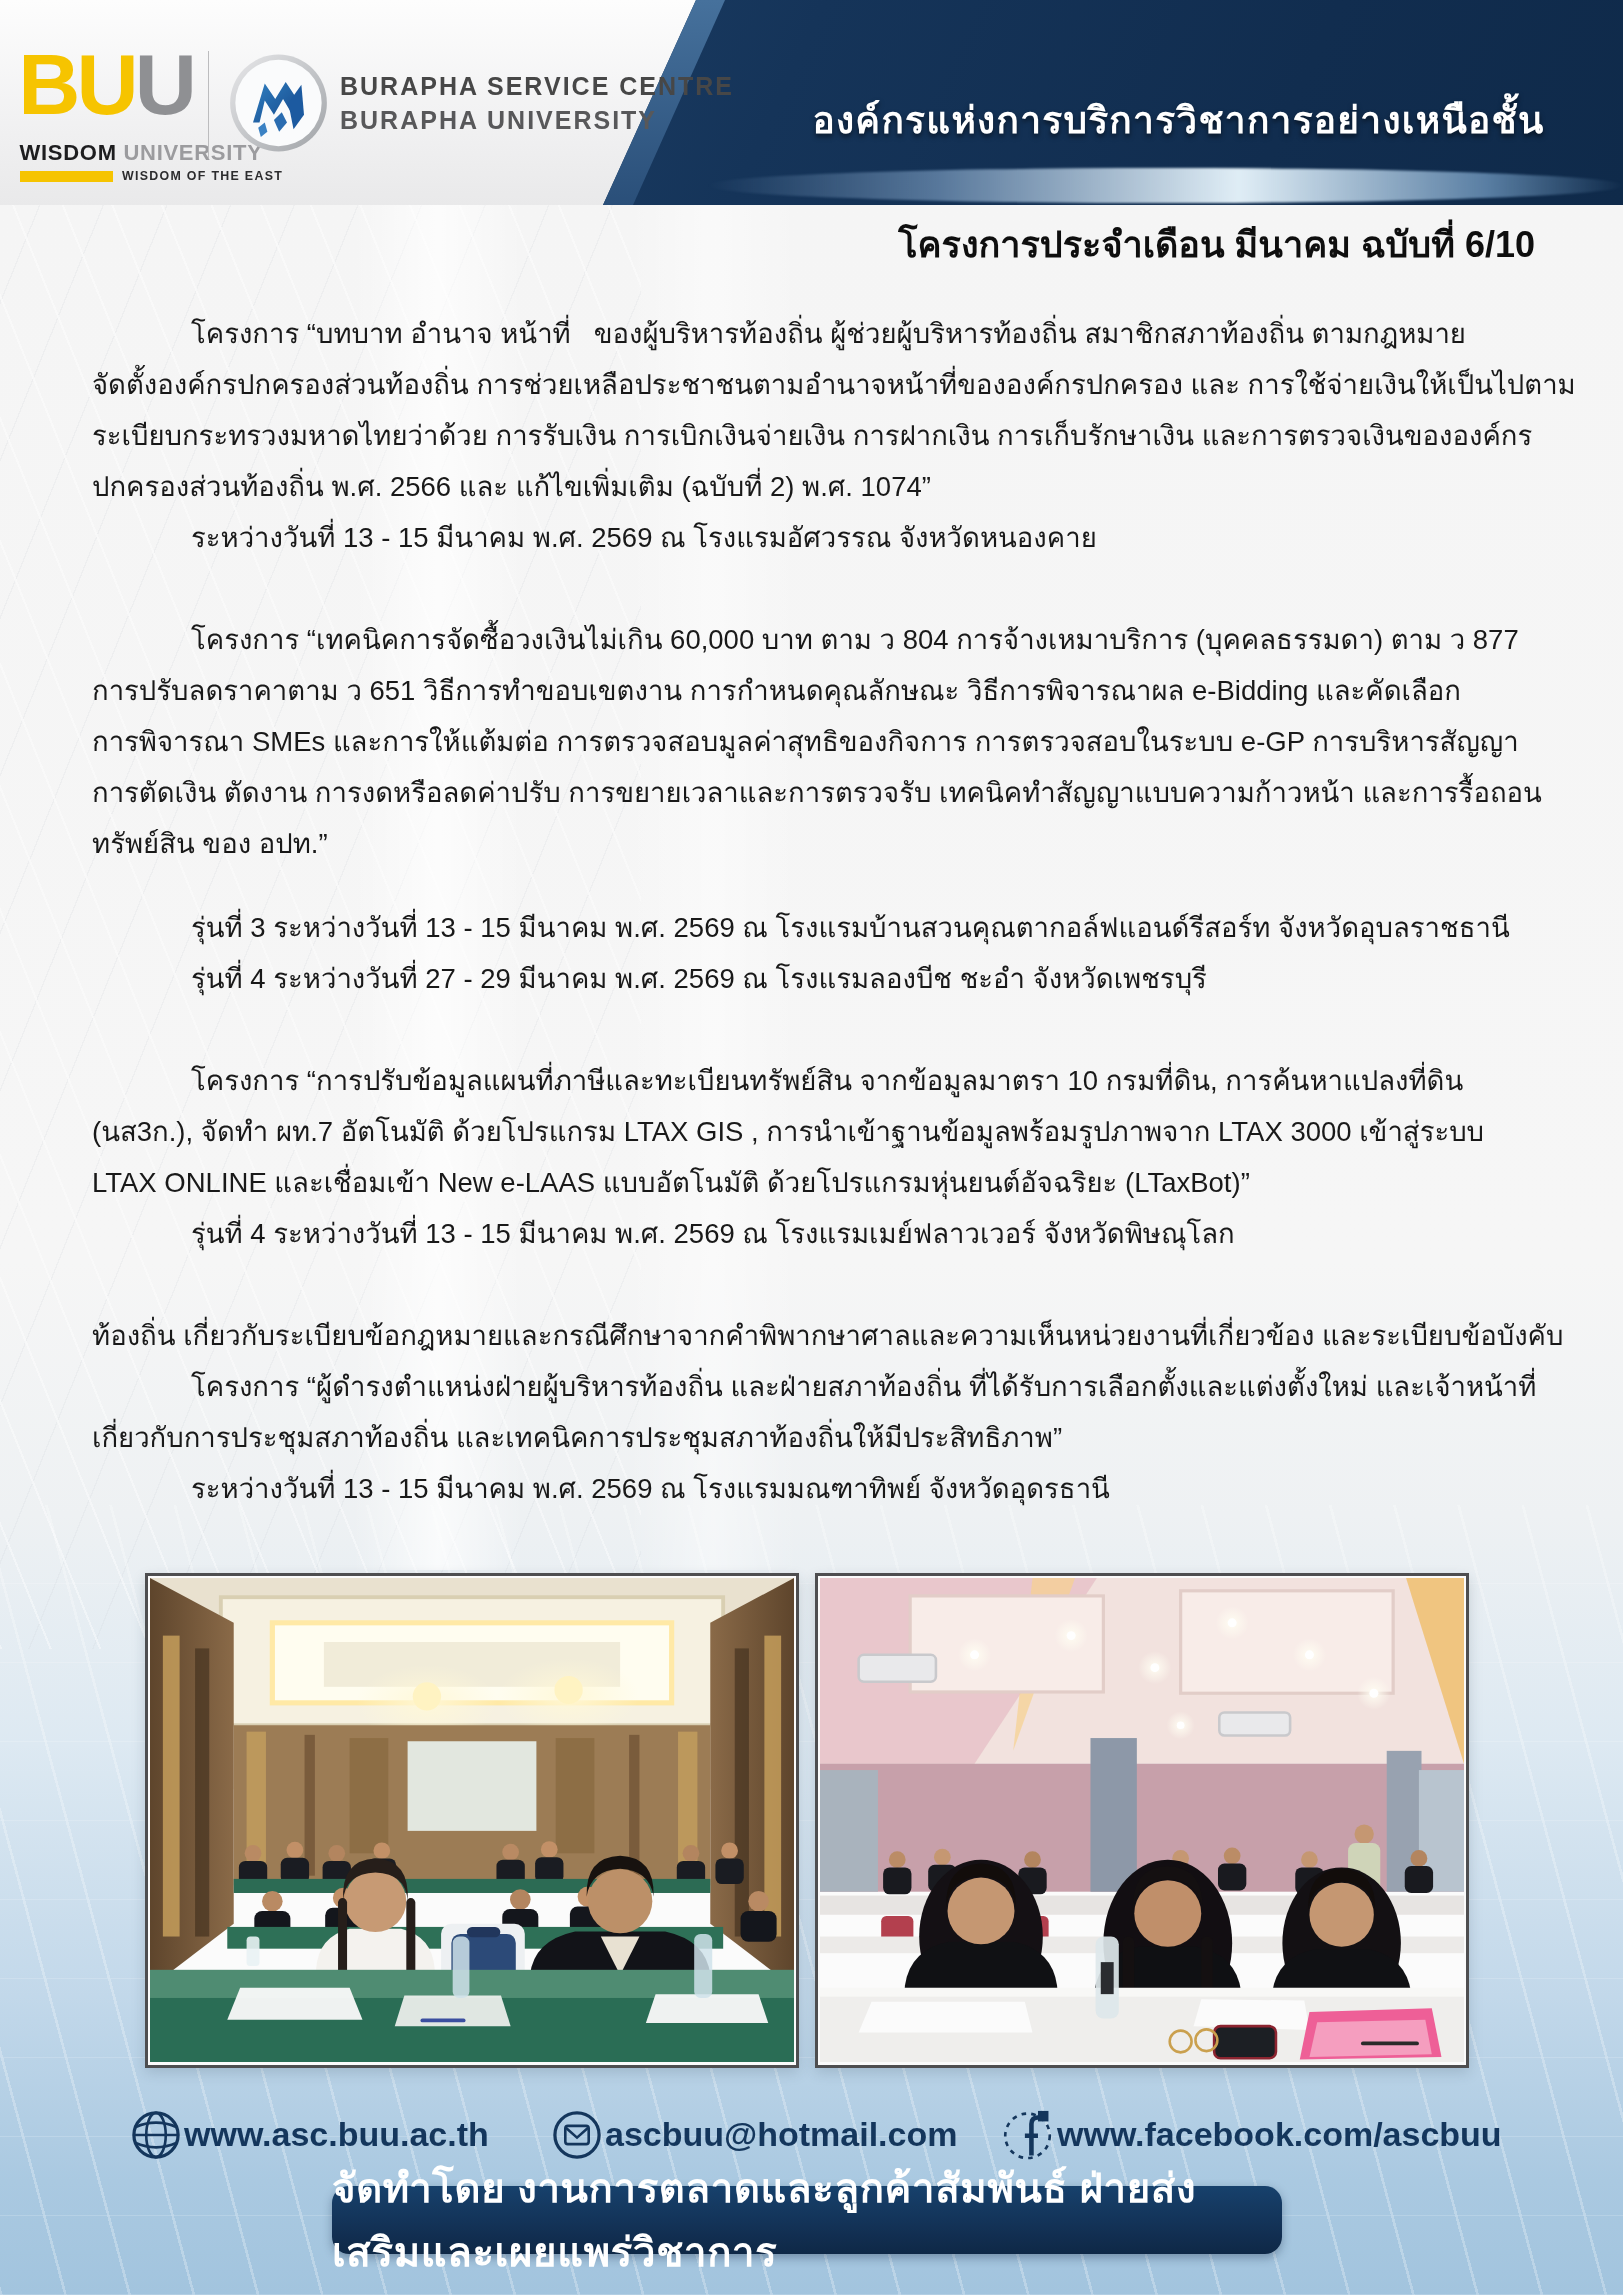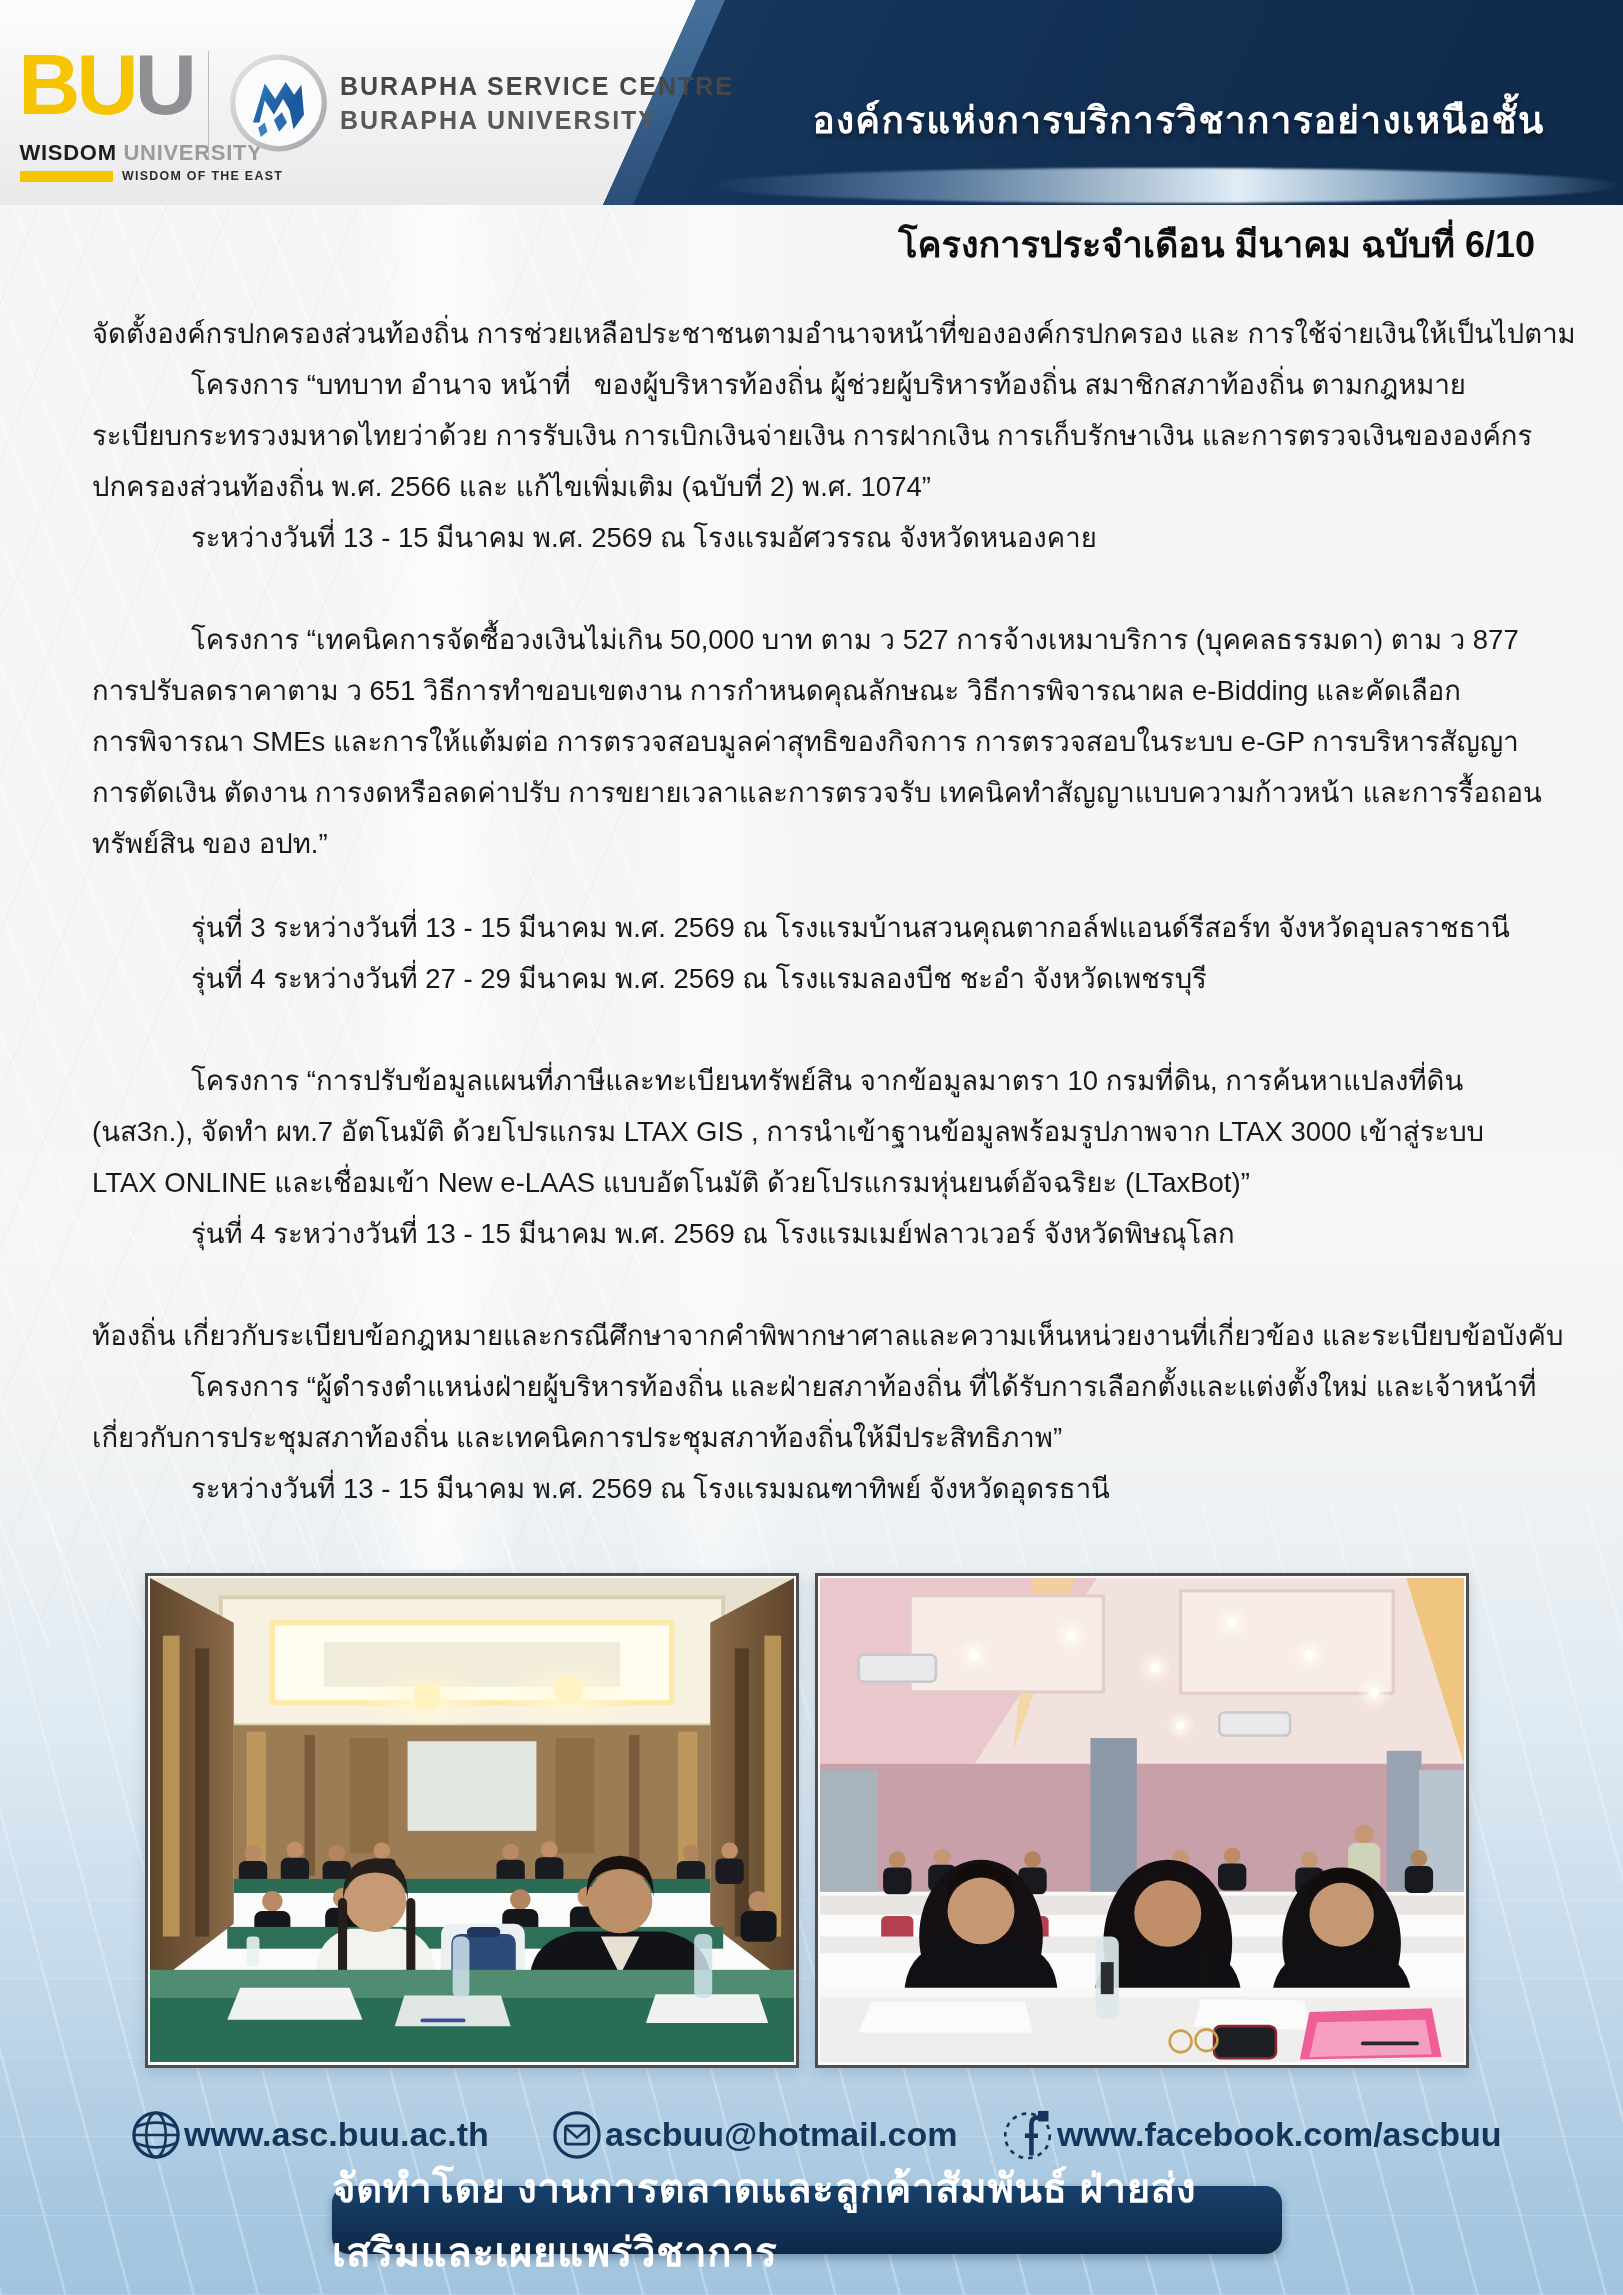--- a/index.html
+++ b/index.html
@@ -105,27 +105,27 @@
       <polygon points="70,104 82,92 90,108 78,122" fill="#2a6cb0"></polygon>
       <polygon points="46,116 56,108 60,122 50,130" fill="#3b82c4"></polygon>
     </svg>
     <div id="asc-text1">BURAPHA SERVICE CENTRE</div>
     <div id="asc-text2">BURAPHA UNIVERSITY</div>
   </div>
 
   <div id="issue-title">โครงการประจำเดือน มีนาคม ฉบับที่ 6/10</div>
 
   <div id="body-text">
+    <div class="bl indent">โครงการ “บทบาท อำนาจ หน้าที่   ของผู้บริหารท้องถิ่น ผู้ช่วยผู้บริหารท้องถิ่น สมาชิกสภาท้องถิ่น ตามกฎหมาย</div>
     <div class="bl">จัดตั้งองค์กรปกครองส่วนท้องถิ่น การช่วยเหลือประชาชนตามอำนาจหน้าที่ขององค์กรปกครอง และ การใช้จ่ายเงินให้เป็นไปตาม</div>
-    <div class="bl indent">โครงการ “บทบาท อำนาจ หน้าที่   ของผู้บริหารท้องถิ่น ผู้ช่วยผู้บริหารท้องถิ่น สมาชิกสภาท้องถิ่น ตามกฎหมาย</div>
     <div class="bl">ระเบียบกระทรวงมหาดไทยว่าด้วย การรับเงิน การเบิกเงินจ่ายเงิน การฝากเงิน การเก็บรักษาเงิน และการตรวจเงินขององค์กร</div>
     <div class="bl">ปกครองส่วนท้องถิ่น พ.ศ. 2566 และ แก้ไขเพิ่มเติม (ฉบับที่ 2) พ.ศ. 1074”</div>
     <div class="bl indent">ระหว่างวันที่ 13 - 15 มีนาคม พ.ศ. 2569 ณ โรงแรมอัศวรรณ จังหวัดหนองคาย</div>
     <div class="spacer78"></div>
-    <div class="bl indent">โครงการ “เทคนิคการจัดซื้อวงเงินไม่เกิน 50,000 บาท ตาม ว 527 การจ้างเหมาบริการ (บุคคลธรรมดา) ตาม ว 877</div>
+    <div class="bl indent">โครงการ “เทคนิคการจัดซื้อวงเงินไม่เกิน 60,000 บาท ตาม ว 804 การจ้างเหมาบริการ (บุคคลธรรมดา) ตาม ว 877</div>
     <div class="bl">การปรับลดราคาตาม ว 651 วิธีการทำขอบเขตงาน การกำหนดคุณลักษณะ วิธีการพิจารณาผล e-Bidding และคัดเลือก</div>
     <div class="bl">การพิจารณา SMEs และการให้แต้มต่อ การตรวจสอบมูลค่าสุทธิของกิจการ การตรวจสอบในระบบ e-GP การบริหารสัญญา</div>
     <div class="bl">การตัดเงิน ตัดงาน การงดหรือลดค่าปรับ การขยายเวลาและการตรวจรับ เทคนิคทำสัญญาแบบความก้าวหน้า และการรื้อถอน</div>
     <div class="bl">ทรัพย์สิน ของ อปท.”</div>
     <div class="spacer50"></div>
     <div class="bl indent">รุ่นที่ 3 ระหว่างวันที่ 13 - 15 มีนาคม พ.ศ. 2569 ณ โรงแรมบ้านสวนคุณตากอล์ฟแอนด์รีสอร์ท จังหวัดอุบลราชธานี</div>
     <div class="bl indent">รุ่นที่ 4 ระหว่างวันที่ 27 - 29 มีนาคม พ.ศ. 2569 ณ โรงแรมลองบีช ชะอำ จังหวัดเพชรบุรี</div>
     <div class="spacer78"></div>
     <div class="bl indent">โครงการ “การปรับข้อมูลแผนที่ภาษีและทะเบียนทรัพย์สิน จากข้อมูลมาตรา 10 กรมที่ดิน, การค้นหาแปลงที่ดิน</div>
     <div class="bl">(นส3ก.), จัดทำ ผท.7 อัตโนมัติ ด้วยโปรแกรม LTAX GIS , การนำเข้าฐานข้อมูลพร้อมรูปภาพจาก LTAX 3000 เข้าสู่ระบบ</div>

